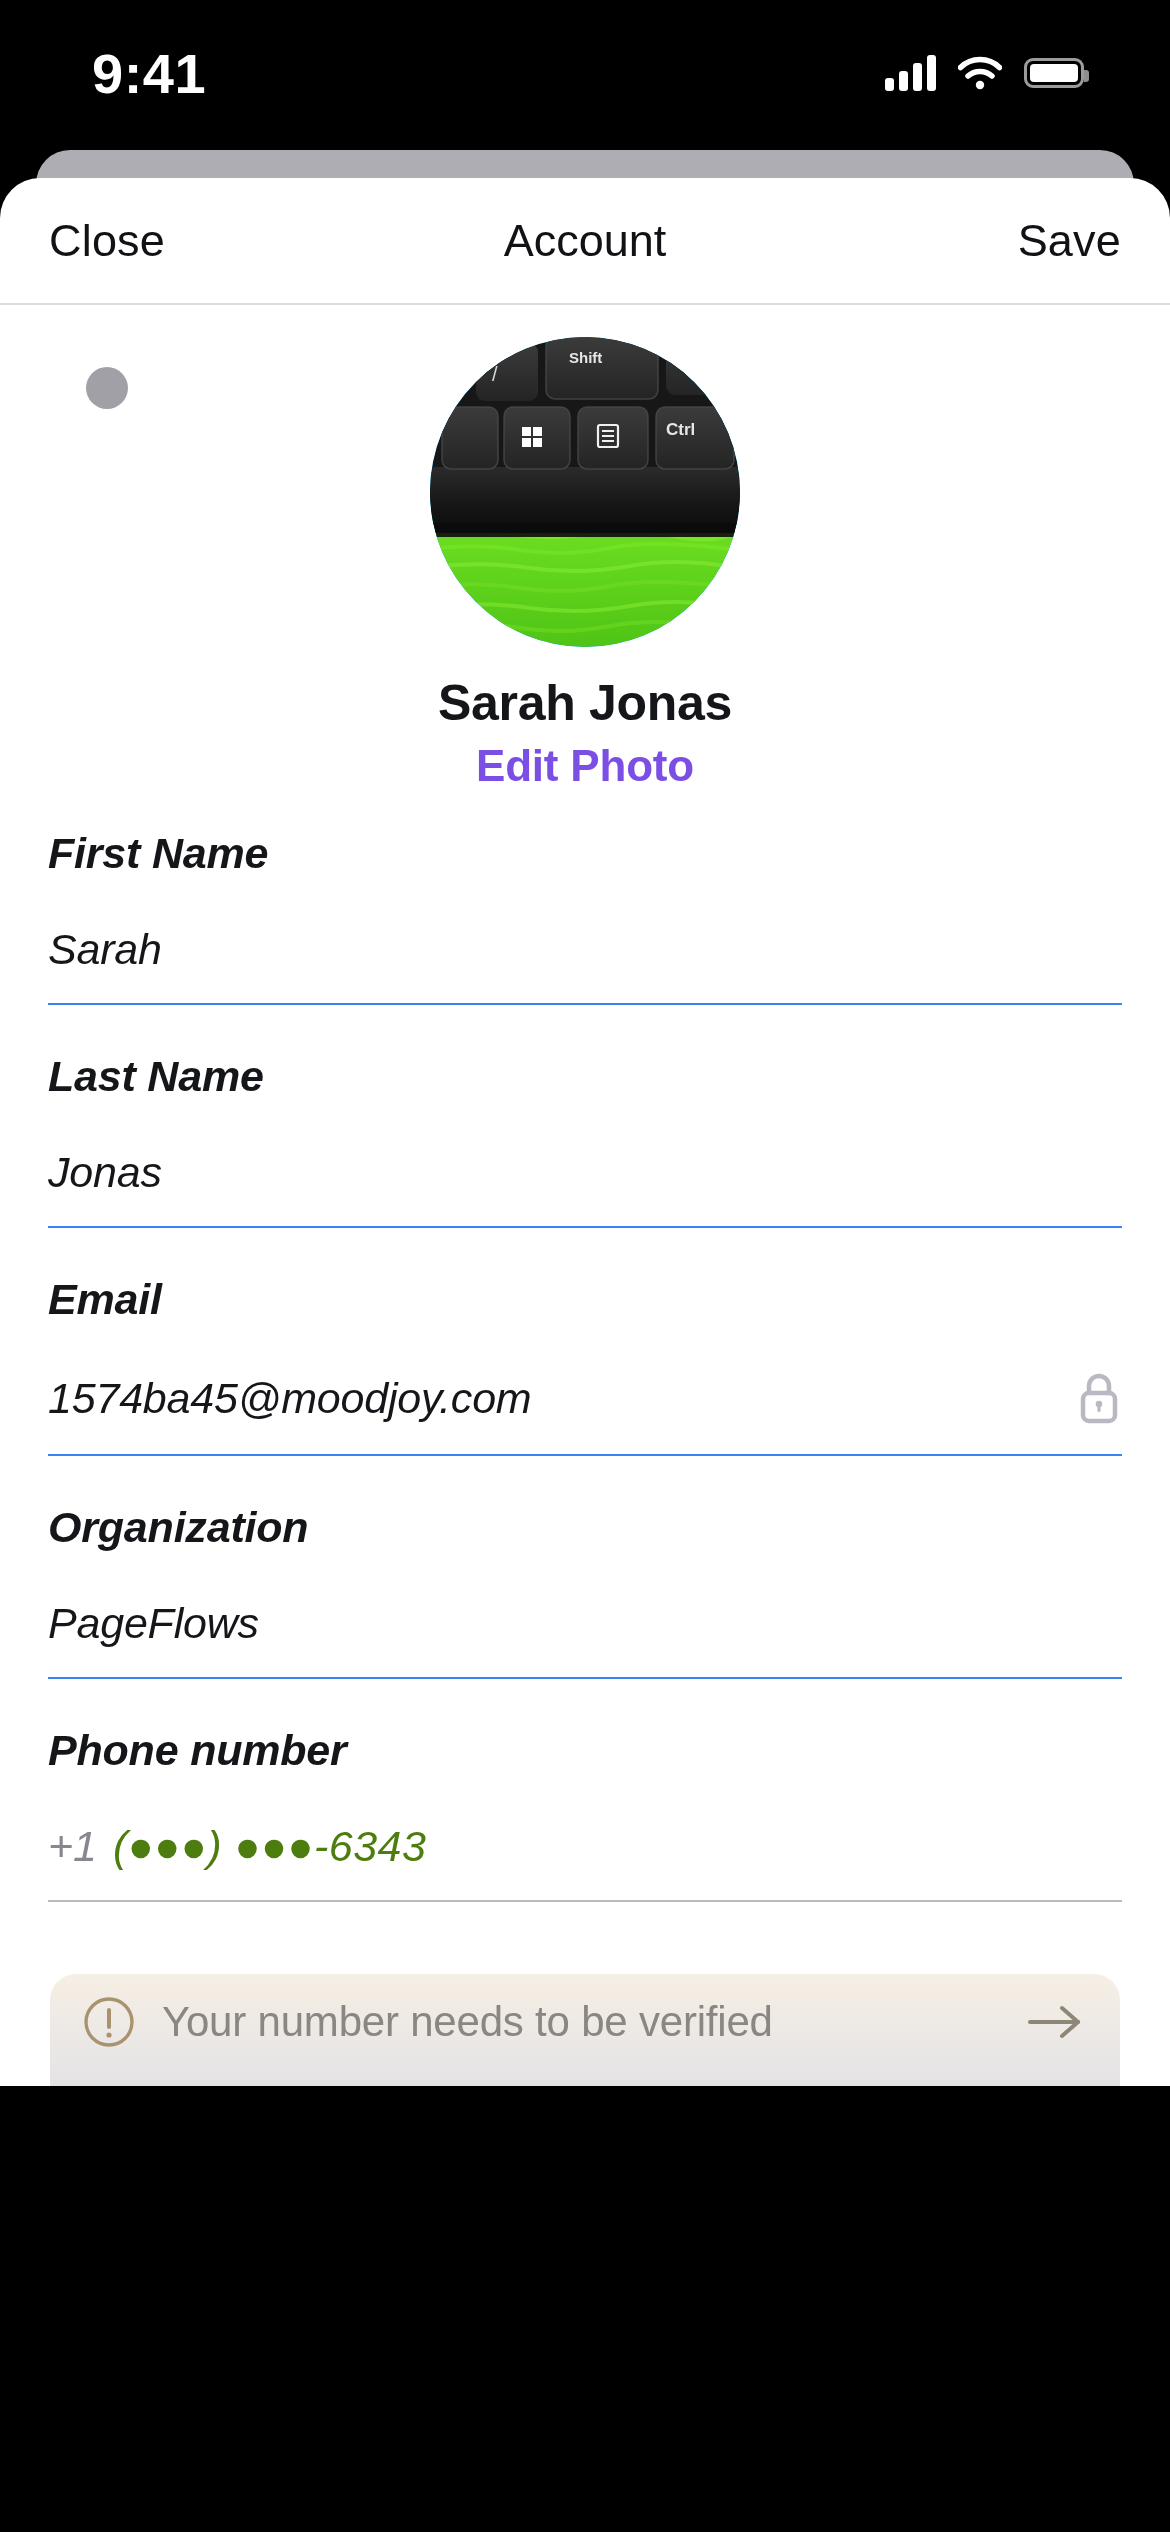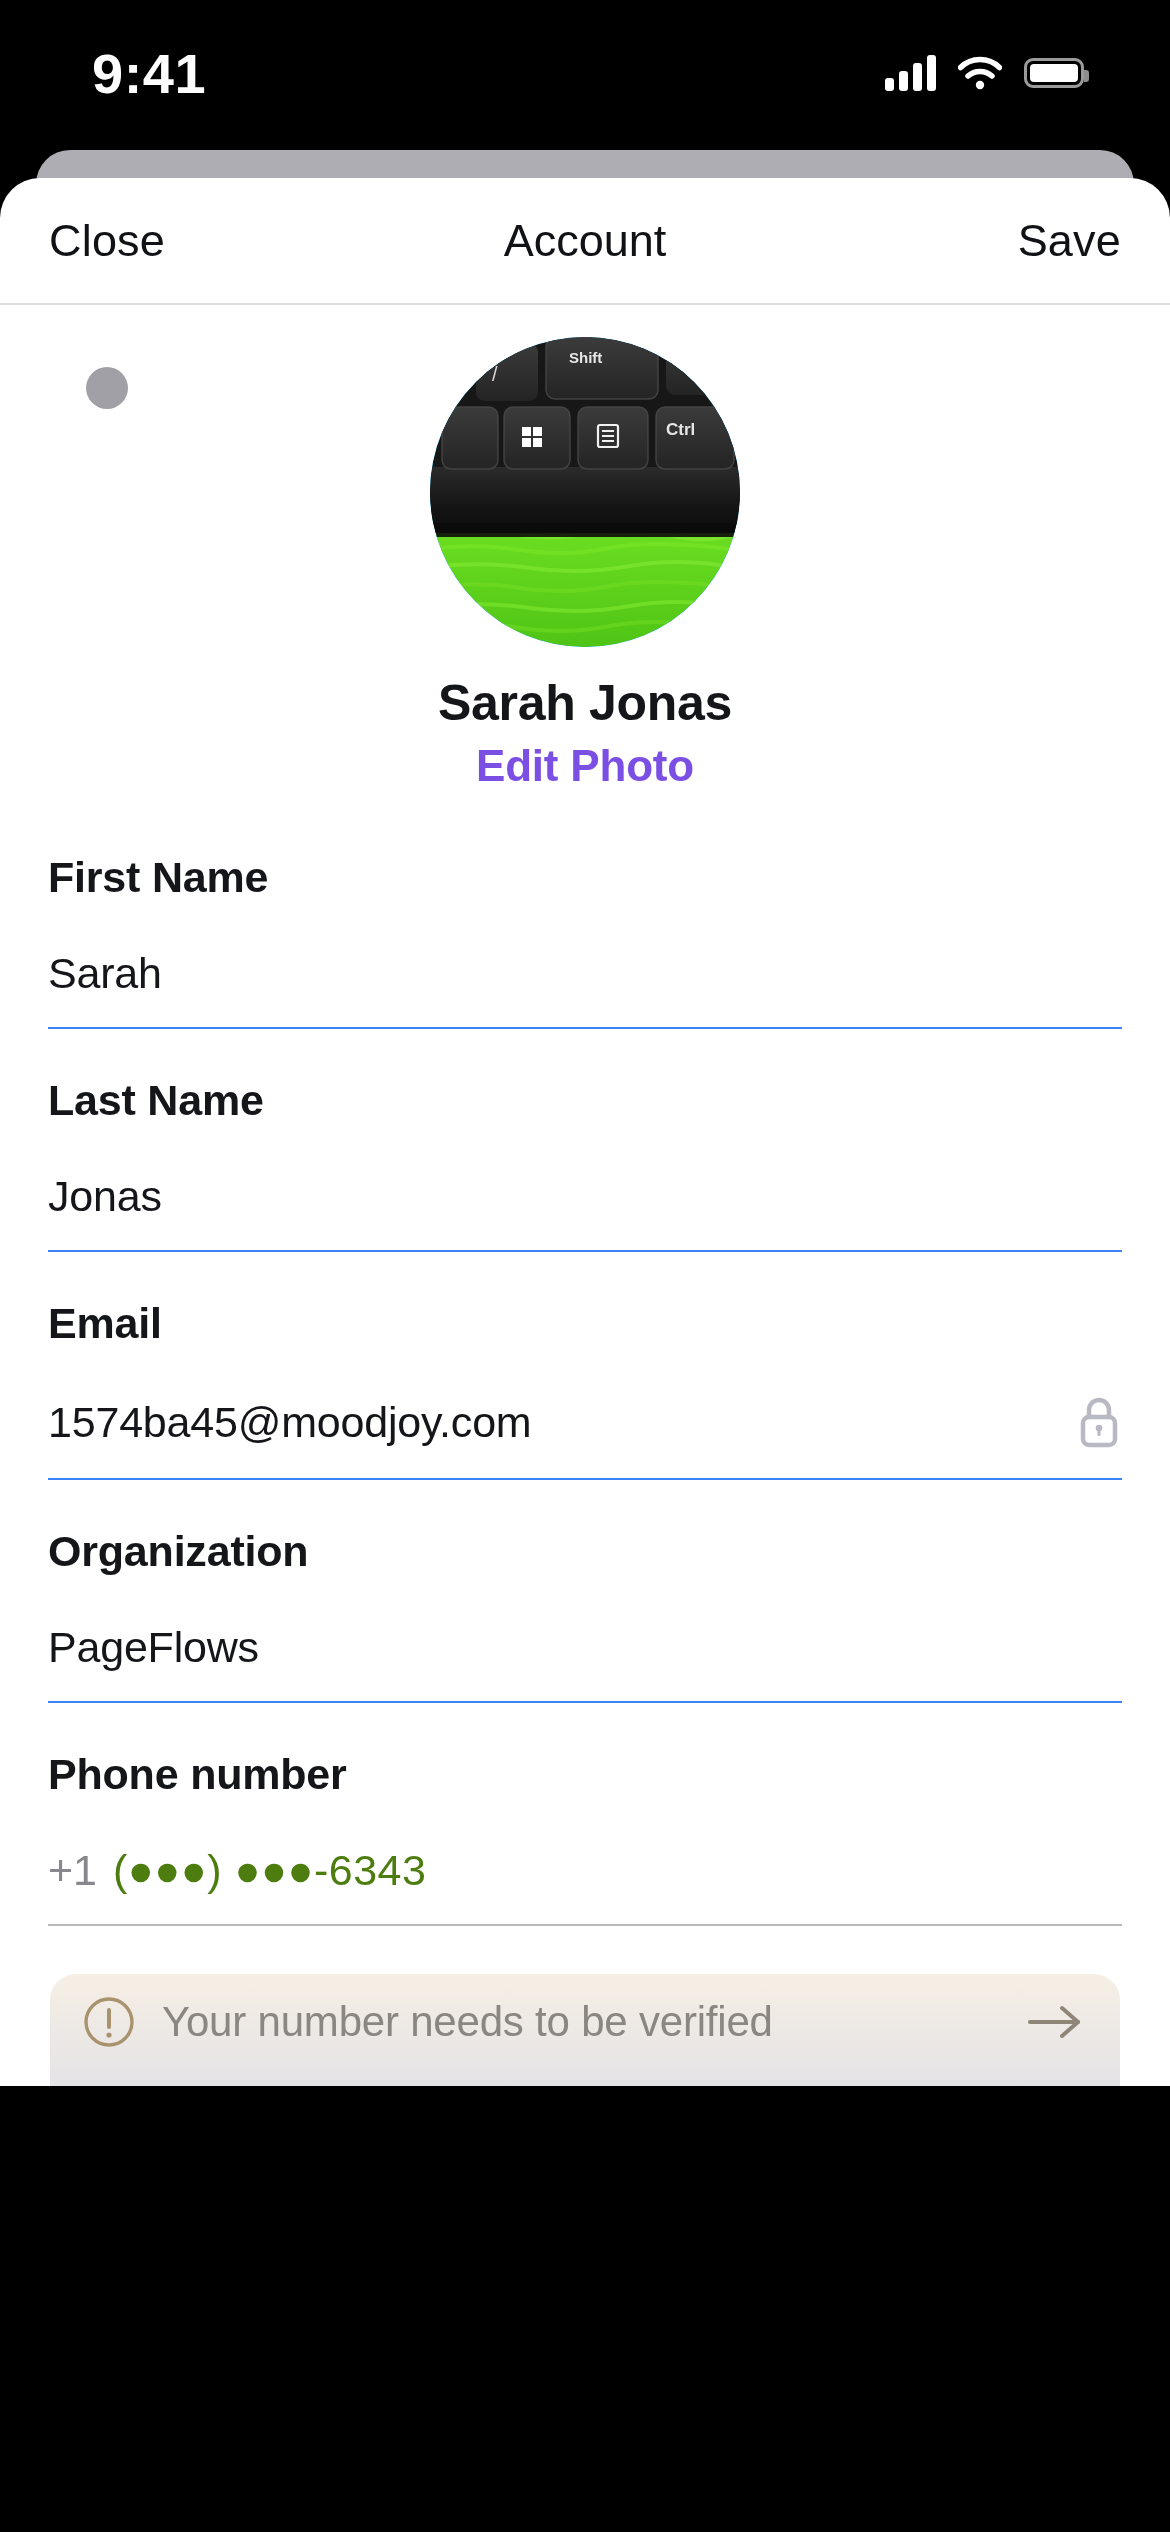--- a/index.html
+++ b/index.html
@@ -86,21 +86,21 @@
   .profile-name {
     margin-top:27px; font-size:50px; font-weight:700; color:#15161a;
     letter-spacing:-0.3px;
   }
   .edit-photo {
     margin-top:9px; font-size:44px; font-weight:700; color:#7B4FE4;
     letter-spacing:-0.2px;
   }
 
   
-  .form { margin-top:62px; padding:0 0 16px 0; }
+  .form { margin-top:38px; padding:0 0 16px 0;font-style:italic; }
 
   .field { position:relative; padding:0 48px; }
   .field-label {
     font-size:43px; font-weight:700; color:#15161a; letter-spacing:-0.2px;
   }
   .field-row {
     display:flex; align-items:center; justify-content:space-between;
     margin-top:47px; padding-bottom:29px;
     border-bottom:2px solid #3b82f6;
   }

